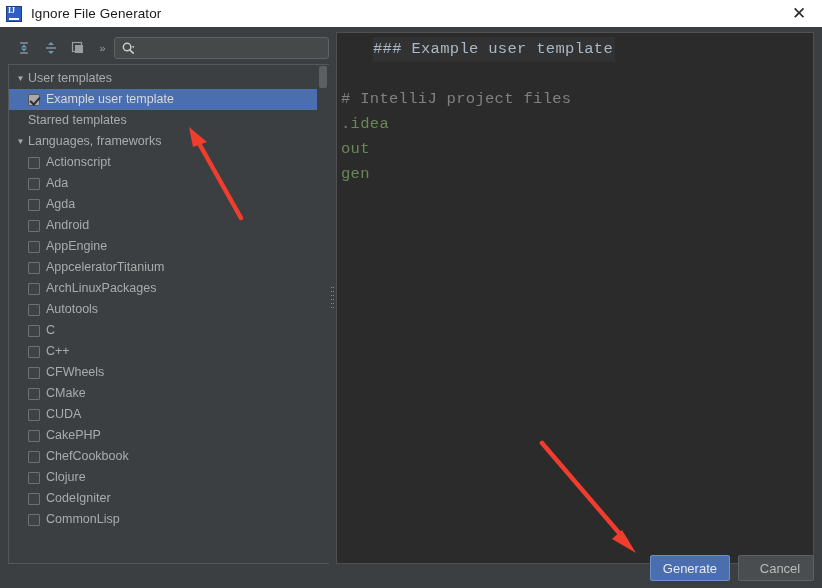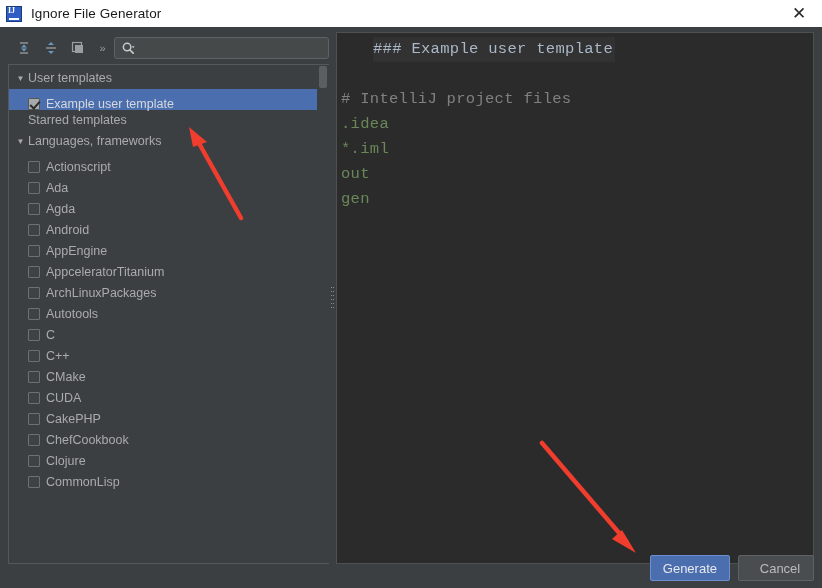--- a/index.html
+++ b/index.html
@@ -136,21 +136,21 @@
     background: #4b6eaf;
     color: #d6d9dc;
   }
   .tri {
     width: 15px; height: 21px;
     display: flex; align-items: center; justify-content: center;
     color: #a9abad; font-size: 8px;
     flex: 0 0 auto;
   }
   .tri.blank { color: transparent; }
-  .indent-1 { padding-left: 19px; align-items: flex-end; }
+  .indent-1 { padding-left: 19px; }
   .cbox {
     width: 12px; height: 12px;
     border: 1px solid #6e7174;
     background: #3f4244;
     margin-right: 6px;
     flex: 0 0 auto;
     border-radius: 1px;
   }
   .cbox.checked {
     background: #a7aaac;
@@ -367,37 +367,45 @@
             <div class="row indent-1">
               <span class="cbox"></span>
               <span class="row-label">C</span>
             </div>
             <div class="row indent-1">
               <span class="cbox"></span>
               <span class="row-label">C++</span>
             </div>
             <div class="row indent-1">
               <span class="cbox"></span>
+              <span class="row-label">CFWheels</span>
+            </div>
+            <div class="row indent-1">
+              <span class="cbox"></span>
               <span class="row-label">CMake</span>
             </div>
             <div class="row indent-1">
               <span class="cbox"></span>
               <span class="row-label">CUDA</span>
             </div>
             <div class="row indent-1">
               <span class="cbox"></span>
               <span class="row-label">CakePHP</span>
             </div>
             <div class="row indent-1">
               <span class="cbox"></span>
               <span class="row-label">ChefCookbook</span>
             </div>
             <div class="row indent-1">
               <span class="cbox"></span>
               <span class="row-label">Clojure</span>
+            </div>
+            <div class="row indent-1">
+              <span class="cbox"></span>
+              <span class="row-label">CodeIgniter</span>
             </div>
             <div class="row indent-1">
               <span class="cbox"></span>
               <span class="row-label">CommonLisp</span>
             </div>
           </div>
         <div class="vscroll">
           <div class="vthumb"></div>
         </div>
       </div>
@@ -413,21 +421,21 @@
           <i></i>
           <i></i>
           <i></i>
           <i></i>
           <i></i>
           <i></i>
           <i></i>
       </div>
     </div>
 
-    <div class="code-panel"><div class="code-line header">### Example user template</div><div class="code-line blank"> </div><div class="code-line comment"># IntelliJ project files</div><div class="code-line entry">.idea</div><div class="code-line entry">*.iml</div><div class="code-line entry">out</div><div class="code-line entry">gen</div></div>
+    <div class="code-panel"><div class="code-line header">### Example user template</div><div class="code-line blank"> </div><div class="code-line comment"># IntelliJ project files</div><div class="code-line entry">.idea</div><div class="code-line entry">out</div><div class="code-line entry">gen</div></div>
 
     <div class="btn-row">
       <div class="btn primary">Generate</div>
       <div class="btn secondary">Cancel</div>
     </div>
 
   </div>
 
   <svg class="anno" style="left:180px; top:100px;" width="70" height="125" viewBox="0 0 70 125">
     <path d="M61 118 L16 38" stroke="#f03d2e" stroke-width="4.5" stroke-linecap="round" fill="none"></path>

